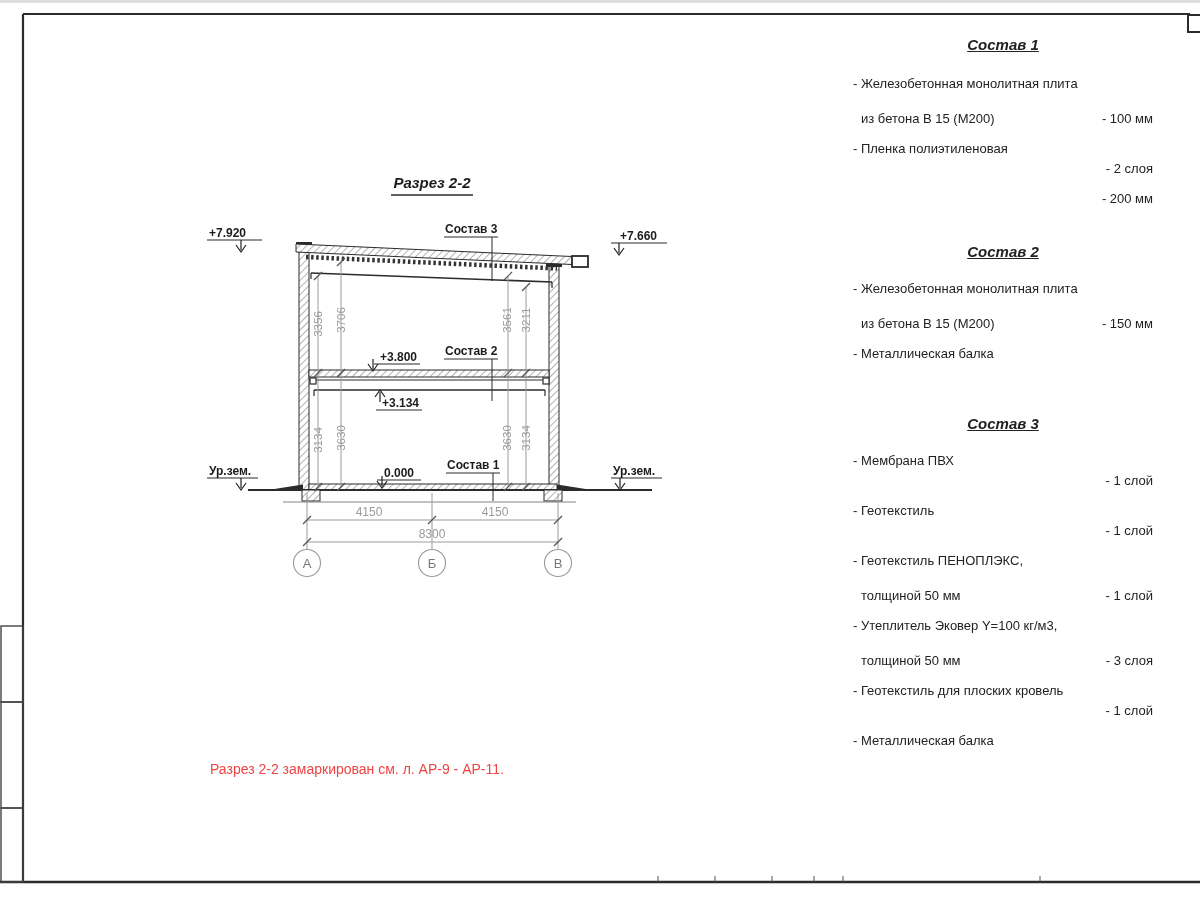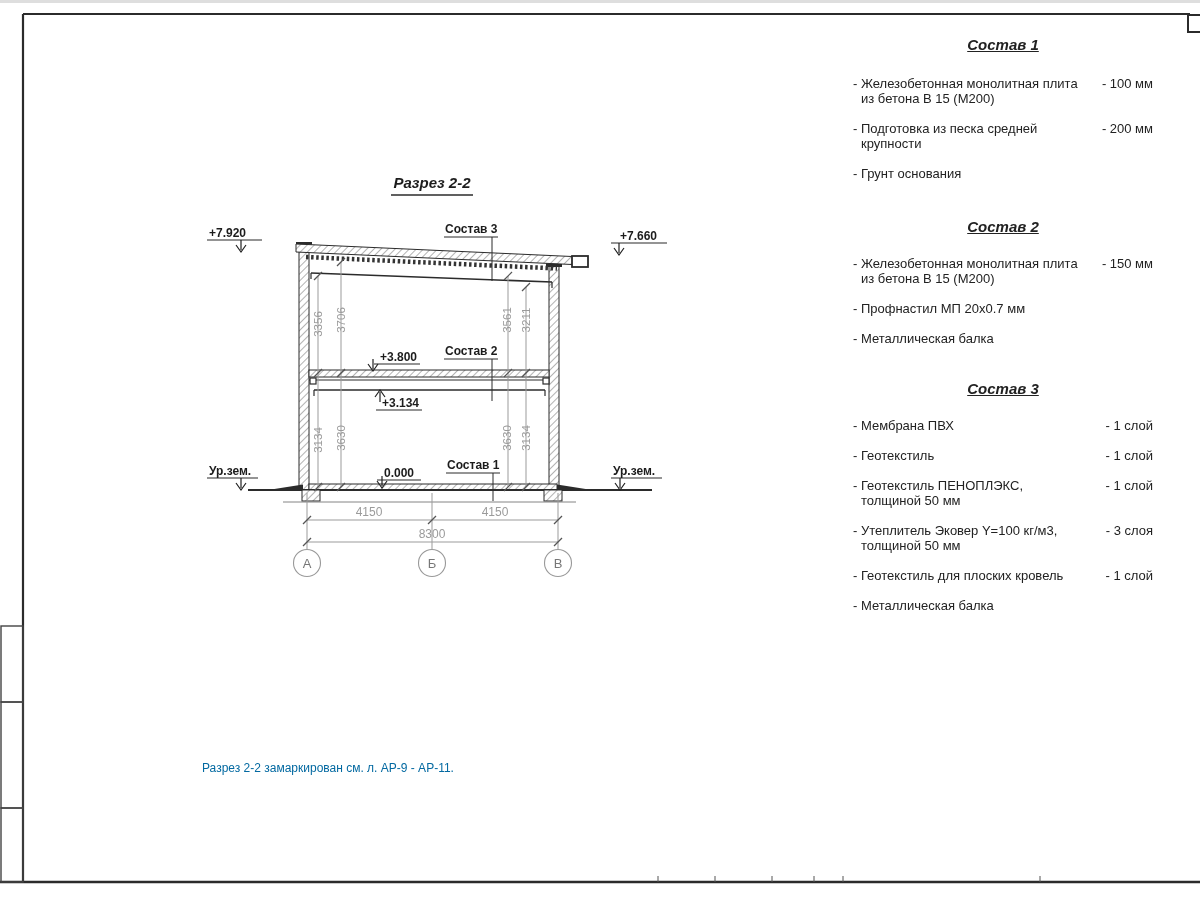--- a/index.html
+++ b/index.html
@@ -9,27 +9,27 @@
   }
   #scan-edge{position:absolute;left:0;top:0;width:1200px;height:3px;background:#dedede;}
   svg text{font-family:"Liberation Sans",sans-serif;}
 
   
   .comps{position:absolute;left:853px;top:36px;width:300px;font-size:13px;line-height:15px;color:#222;}
   .comp-title{font-size:15px;line-height:18px;font-style:italic;font-weight:600;
     text-align:center;text-decoration:underline;margin:0 0 22px 0;}
   .comp-block.b2 .comp-title{margin:37px 0 20px 0;}
   .comp-block.b3 .comp-title{margin:34px 0 20px 0;}
-  .comp-item{display:flex;align-items:flex-start;margin-bottom:15px;}
+  .comp-item{display:flex;align-items:flex-end;margin-bottom:15px;}
   .comp-item .txt{width:238px;}
   .comp-item .txt .l1,.comp-item .txt .l2{display:block;}
-  .comp-item .txt .l2{padding-left:8px;}
+  .comp-item .txt .l2{padding-left:8px;margin-top:20px;}
   .comp-item .val{flex:1;text-align:right;white-space:nowrap;}
 
-  .note{position:absolute;left:202px;top:761px;font-size:12px;color:#0369a1;}
+  .note{position:absolute;left:210px;top:761px;font-size:14px;color:#ef4444;}
 </style>
 </head>
 <body>
 
 <div id="page">
   <div id="scan-edge"></div>
 
   <svg width="1200" height="900" viewBox="0 0 1200 900" style="position:absolute;left:0;top:0;">
     <defs>
       <pattern id="hatch" width="5" height="5" patternUnits="userSpaceOnUse" patternTransform="rotate(45)">
@@ -192,52 +192,41 @@
       <h3 class="comp-title">Состав 1</h3>
       <div class="comp-item">
         <div class="txt">
             <span class="l1">- Железобетонная  монолитная плита</span>
             <span class="l2">из бетона В 15 (М200)</span>
           </div>
         <div class="val">- 100 мм</div>
       </div>
       <div class="comp-item">
         <div class="txt">
-            <span class="l1">- Подготовка из песка средней</span>
-            <span class="l2">крупности</span>
-          </div>
+            <span class="l1">- Пленка полиэтиленовая</span>
+            <span class="l2"></span>
+          </div>
+        <div class="val">-  2 слоя</div>
+      </div>
+      <div class="comp-item">
         <div class="val">- 200 мм</div>
-      </div>
-      <div class="comp-item">
-        <div class="txt">
-            <span class="l1">- Грунт основания</span>
-            <span class="l2"></span>
-          </div>
-        <div class="val"></div>
       </div>
     </div>
 
     <div class="comp-block b2">
       <h3 class="comp-title">Состав 2</h3>
       <div class="comp-item">
         <div class="txt">
             <span class="l1">- Железобетонная  монолитная плита</span>
             <span class="l2">из бетона В 15 (М200)</span>
           </div>
         <div class="val">- 150 мм</div>
       </div>
       <div class="comp-item">
         <div class="txt">
-            <span class="l1">- Профнастил МП 20х0.7 мм</span>
-            <span class="l2"></span>
-          </div>
-        <div class="val"></div>
-      </div>
-      <div class="comp-item">
-        <div class="txt">
             <span class="l1">- Металлическая балка</span>
             <span class="l2"></span>
           </div>
         <div class="val"></div>
       </div>
     </div>
 
     <div class="comp-block b3">
       <h3 class="comp-title">Состав 3</h3>
       <div class="comp-item">

